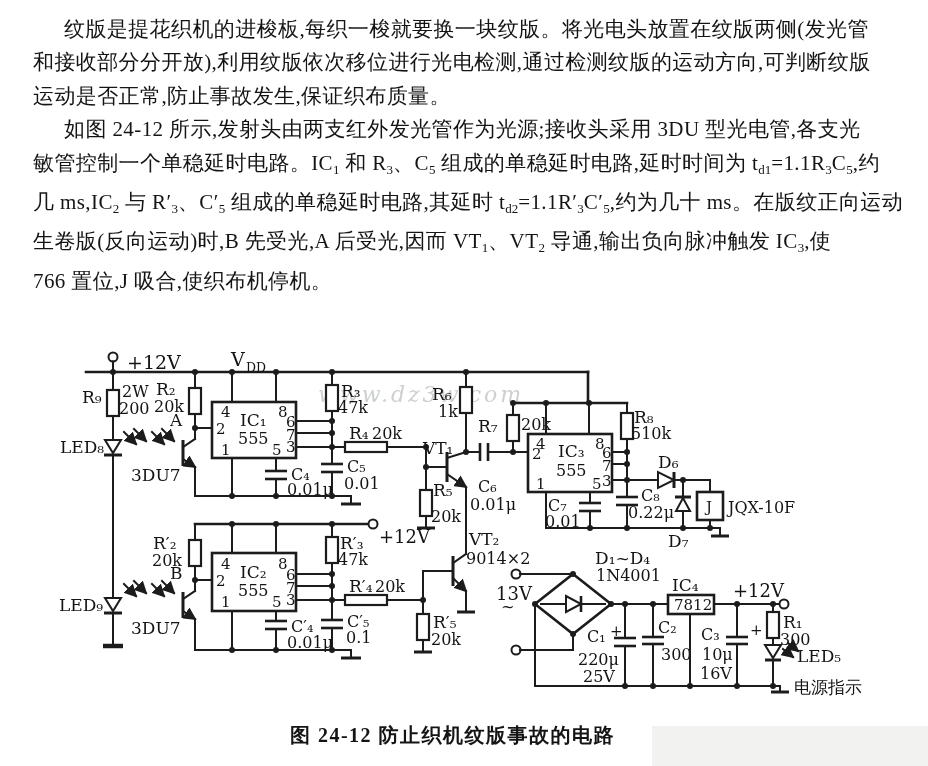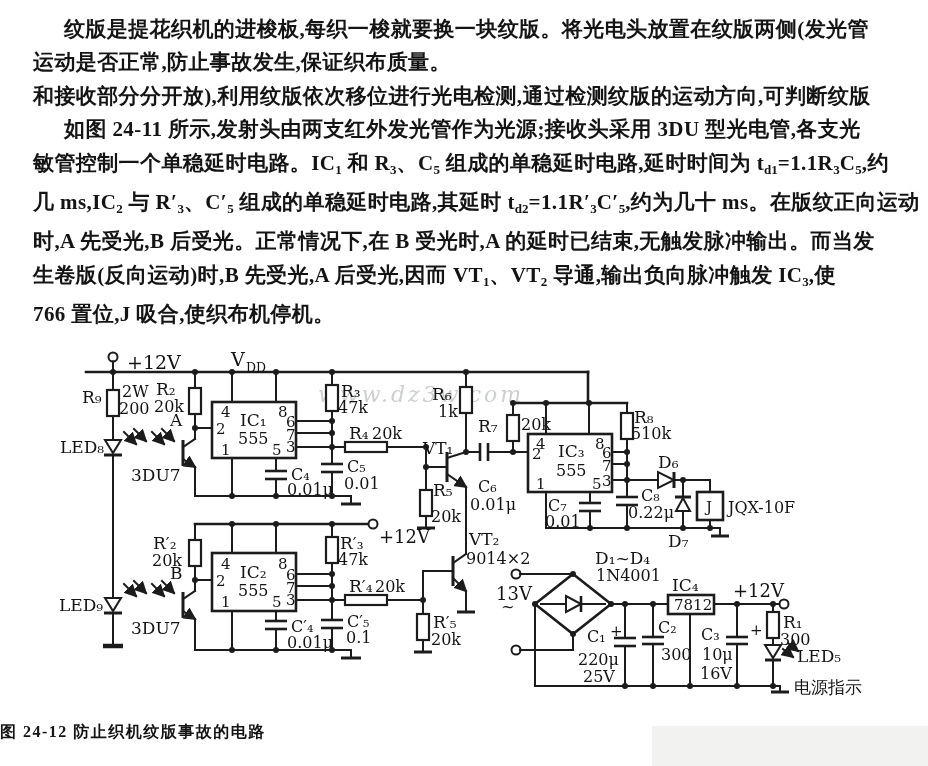--- a/index.html
+++ b/index.html
@@ -1,23 +1,23 @@
 <!DOCTYPE html>
 <html><head>
 <meta charset="utf-8">
 <style>
   html,body{margin:0;padding:0;background:#fff;}
   .page{position:relative;width:928px;height:766px;background:#ffffff;overflow:hidden;
         font-family:"Liberation Serif","DejaVu Serif",serif;color:#141414;}
-  .textblock{position:absolute;left:33px;top:13px;width:872px;font-weight:bold;}
+  .textblock{position:absolute;left:33px;top:13px;width:872px;}
   .tline{font-size:21px;line-height:33.4px;white-space:nowrap;letter-spacing:.4px;}
   .tline sub{font-size:13px;vertical-align:-4px;letter-spacing:0;}
   .indent{padding-left:31px;}
-  .caption{position:absolute;top:722px;left:0;width:905px;text-align:left;
-           font-size:16px;font-weight:bold;letter-spacing:1.5px;}
+  .caption{position:absolute;top:722px;left:0;width:905px;text-align:center;
+           font-size:20px;font-weight:bold;letter-spacing:1.5px;}
   .scanband{position:absolute;right:0;bottom:0;width:276px;height:40px;background:#f2f3f1;}
   svg.circuit{position:absolute;left:0;top:336px;}
   svg .w{stroke:#1c1c1c;stroke-width:2;stroke-linecap:square;fill:none;}
   svg .w3{stroke-width:2.6;}
   svg .plate{stroke:#1c1c1c;stroke-width:2.6;fill:none;}
   svg .bar{stroke:#1c1c1c;stroke-width:3;fill:none;}
   svg .fat{stroke:#1c1c1c;stroke-width:4.5;fill:none;}
   svg rect.comp{fill:#fff;stroke:#1c1c1c;stroke-width:2.2;}
   svg rect.ic{fill:#fff;stroke:#1c1c1c;stroke-width:2.6;}
   svg .dio{fill:#fff;stroke:#1c1c1c;stroke-width:2;}
@@ -28,26 +28,25 @@
   svg .t16{font-size:16px;} svg .t15{font-size:15px;} svg .t12{font-size:12.5px;}
   svg .wm{font-size:22px;font-style:italic;fill:#cdd1cd;letter-spacing:3px;}
 </style>
 </head>
 <body>
 
 <div class="page">
 
   <div class="textblock">
     <div class="tline indent">纹版是提花织机的进梭板,每织一梭就要换一块纹版。将光电头放置在纹版两侧(发光管</div>
+    <div class="tline">和接收部分分开放),利用纹版依次移位进行光电检测,通过检测纹版的运动方向,可判断纹版</div>
     <div class="tline">运动是否正常,防止事故发生,保证织布质量。</div>
-    <div class="tline">和接收部分分开放),利用纹版依次移位进行光电检测,通过检测纹版的运动方向,可判断纹版</div>
-    <div class="tline indent">如图 24-11 所示,发射头由两支红外发光管作为光源;接收头采用 3DU 型光电管,各支光</div>
+    <div class="tline indent">如图 24-12 所示,发射头由两支红外发光管作为光源;接收头采用 3DU 型光电管,各支光</div>
     <div class="tline">敏管控制一个单稳延时电路。IC<sub>1</sub> 和 R<sub>3</sub>、C<sub>5</sub> 组成的单稳延时电路,延时时间为 t<sub>d1</sub>=1.1R<sub>3</sub>C<sub>5</sub>,约</div>
     <div class="tline">几 ms,IC<sub>2</sub> 与 R′<sub>3</sub>、C′<sub>5</sub> 组成的单稳延时电路,其延时 t<sub>d2</sub>=1.1R′<sub>3</sub>C′<sub>5</sub>,约为几十 ms。在版纹正向运动</div>
-    <div class="tline">时,A 先受光,B 后受光。正常情况下,在 B 受光时,A 的延时已结束,无触发脉冲输出。而当发</div>
     <div class="tline">生卷版(反向运动)时,B 先受光,A 后受光,因而 VT<sub>1</sub>、VT<sub>2</sub> 导通,输出负向脉冲触发 IC<sub>3</sub>,使</div>
     <div class="tline">766 置位,J 吸合,使织布机停机。</div>
   </div>
 
   <svg class="circuit" width="928" height="430" viewBox="0 336 928 430">
     <defs>
       <marker id="ah" viewBox="0 0 10 10" refX="8.5" refY="5" markerWidth="6.5" markerHeight="6.5" orient="auto-start-reverse">
         <path d="M0,0 L10,5 L0,10 z" fill="#1c1c1c"></path>
       </marker>
     </defs>

